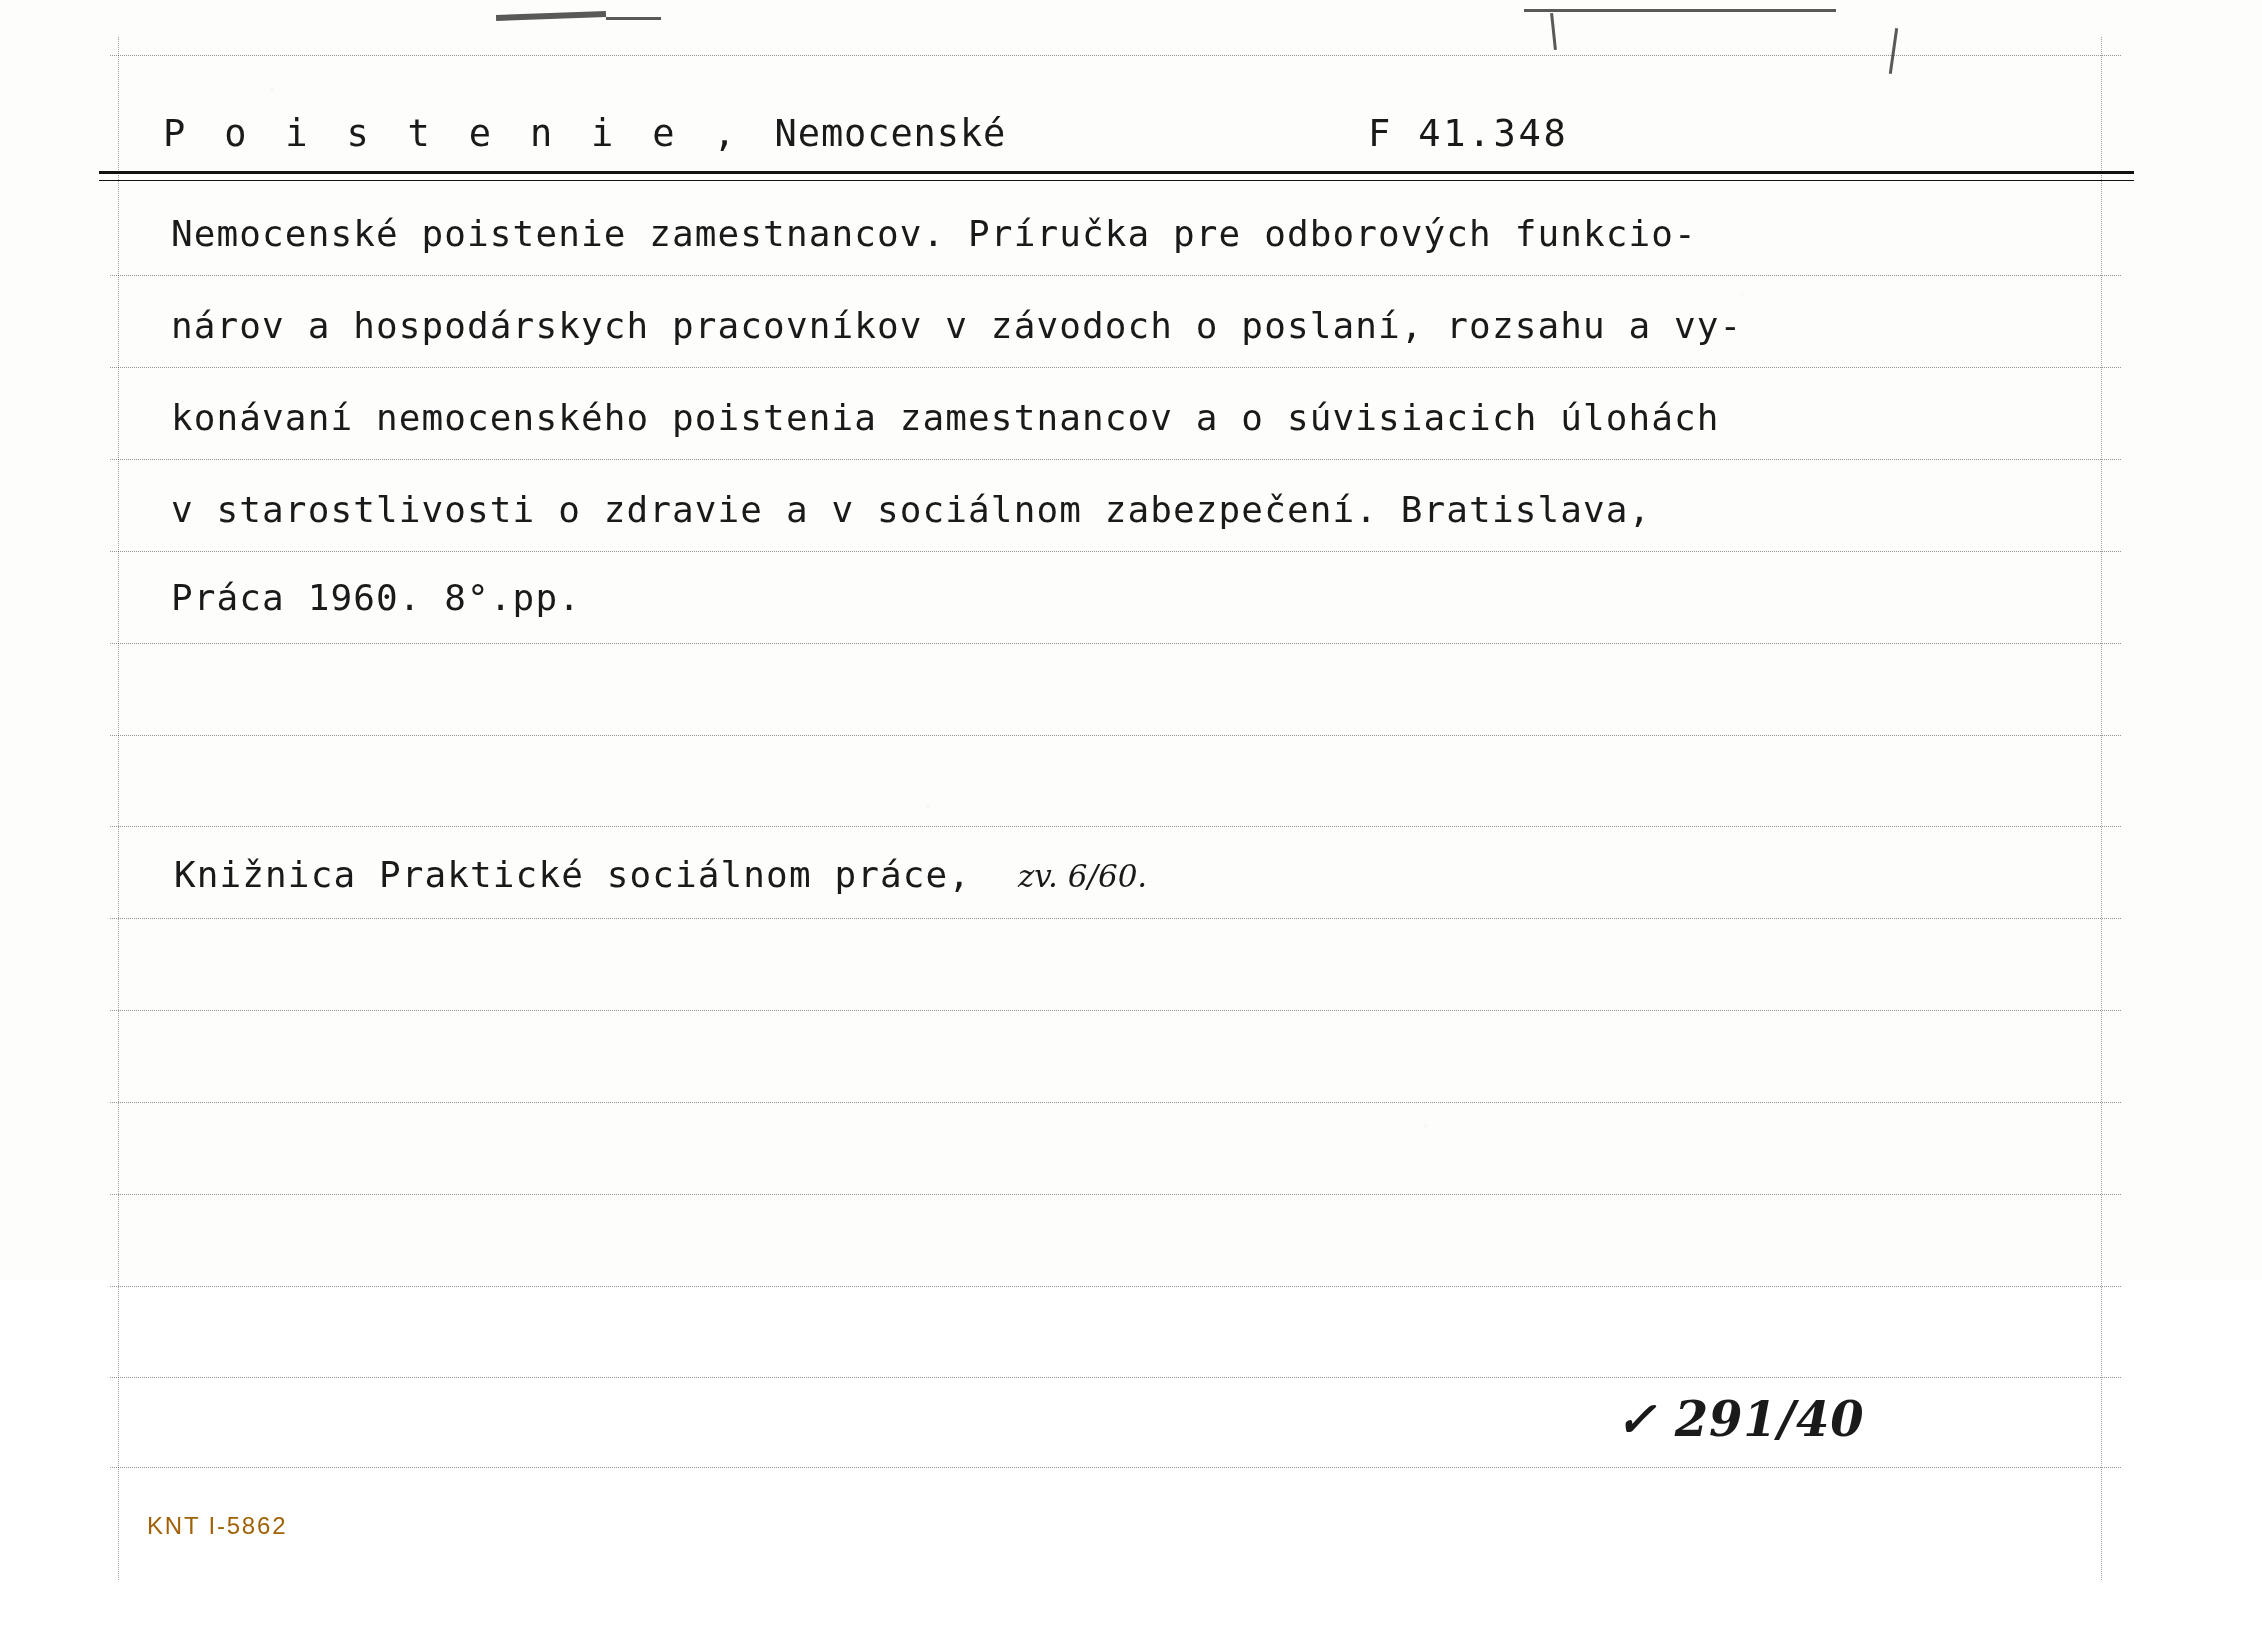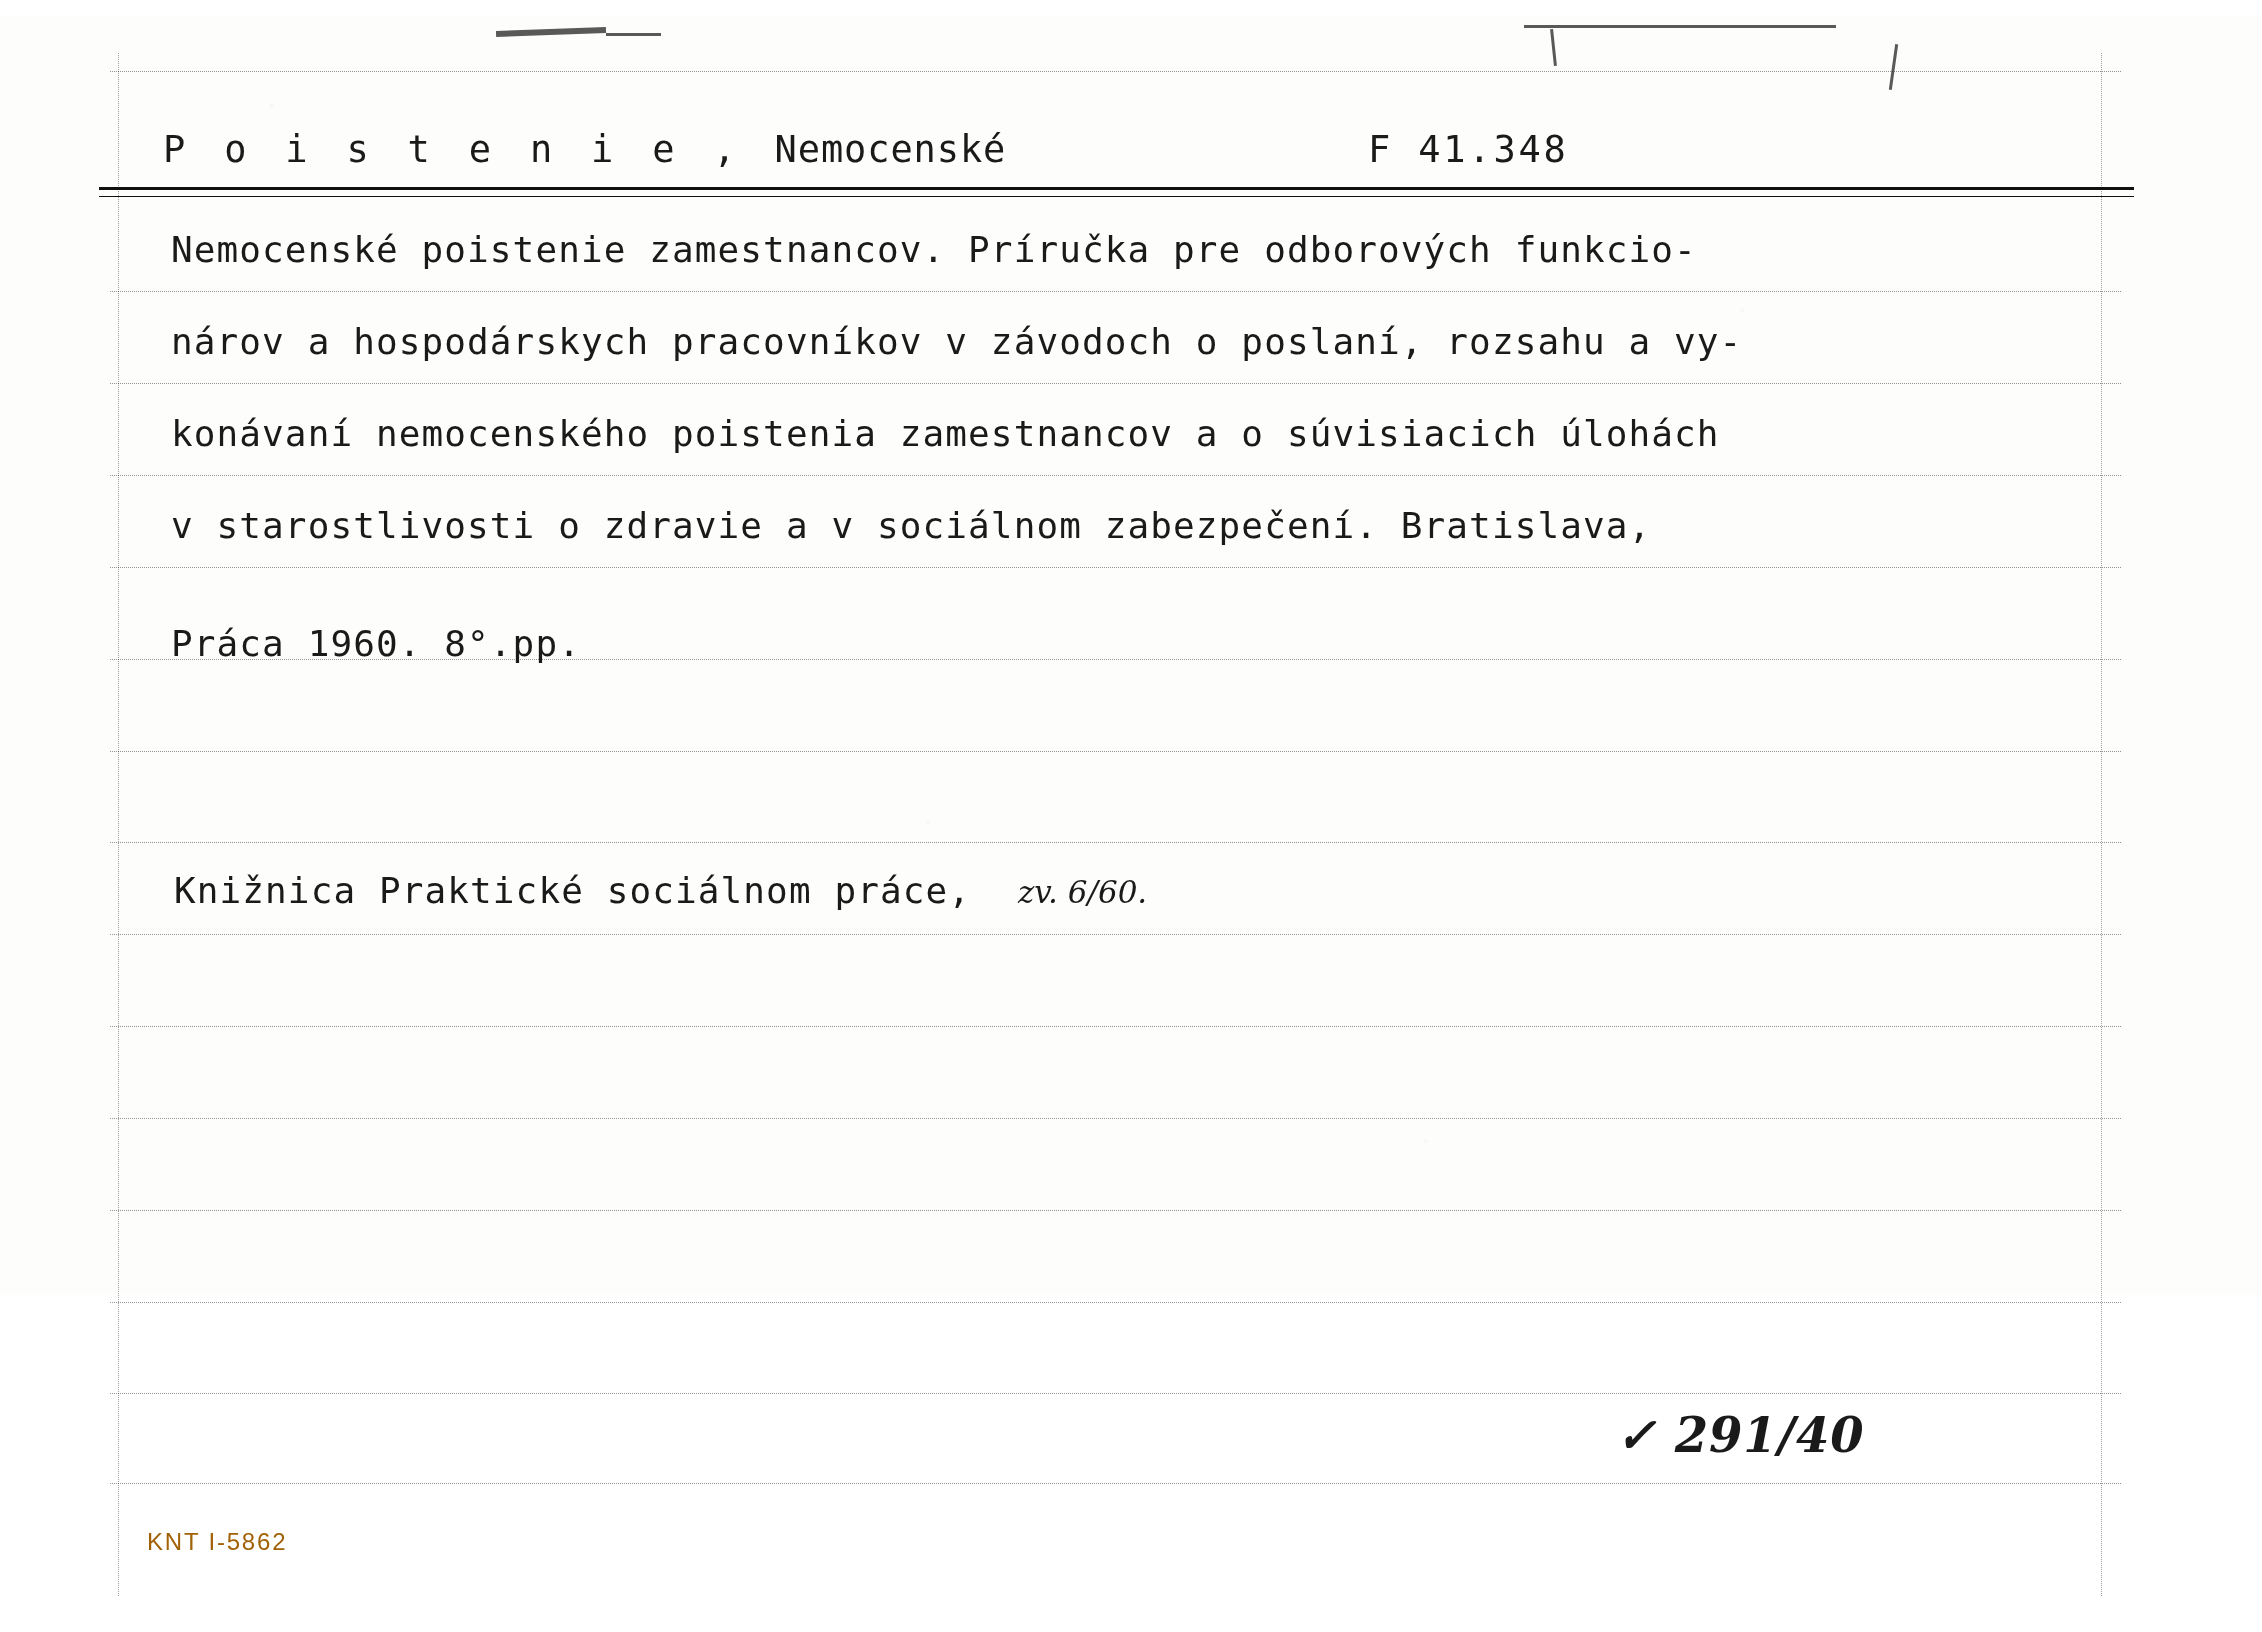--- a/index.html
+++ b/index.html
@@ -12,21 +12,21 @@
     height: 1633px;
     font-family: "DejaVu Sans Mono", monospace;
     color: #1a1a1a;
     position: relative;
     overflow: hidden;
   }
 
   .card {
     position: absolute;
     left: 0;
-    top: 16px;
+    top: 0;
     width: 2263px;
     height: 1279px;
     background: #fdfdfb;
   }
 
   
   .noise {
     position: absolute;
     inset: 0;
     pointer-events: none;
@@ -102,21 +102,21 @@
     left: 171px;
     font-size: 36px;
     letter-spacing: 1.1px;
     white-space: nowrap;
   }
 
   .l1 { top: 213px; }
   .l2 { top: 305px; }
   .l3 { top: 397px; }
   .l4 { top: 489px; }
-  .l5 { top: 577px; margin-top: 30px; }
+  .l5 { top: 577px; }
 
   .series-line {
     position: absolute;
     left: 174px;
     top: 854px;
     font-size: 36px;
     letter-spacing: 1.1px;
     white-space: nowrap;
   }
 

